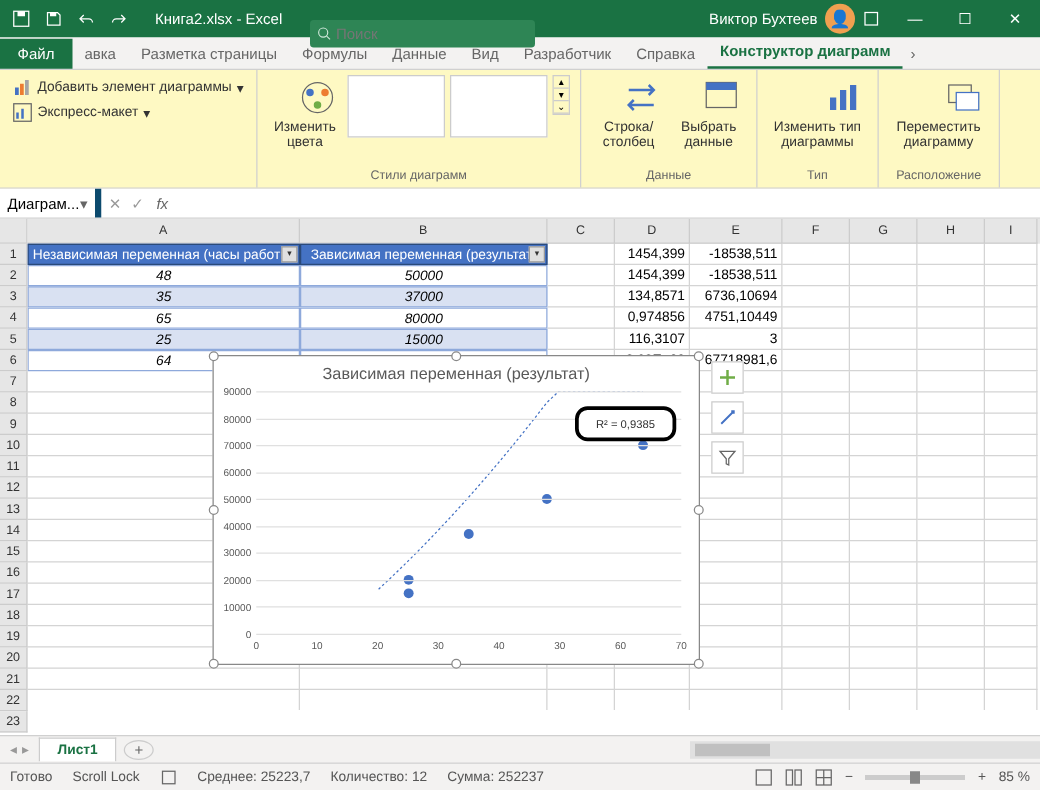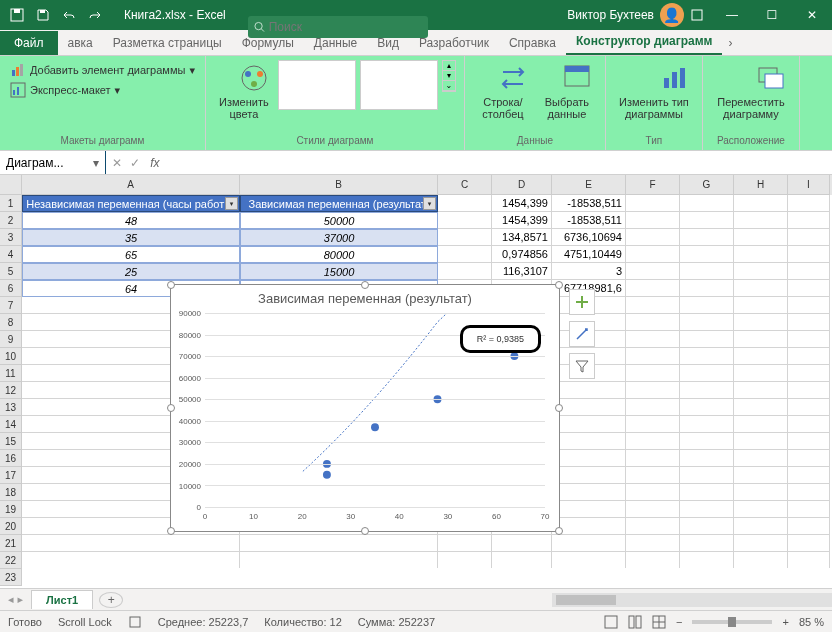--- a/index.html
+++ b/index.html
@@ -16,33 +16,33 @@
 .titlebar .avatar { width: 24px; height: 24px; border-radius: 50%; background: #f0a050; display: flex; align-items: center; justify-content: center; font-size: 14px; }
 .titlebar .winbtns { display: flex; }
 .titlebar .winbtn { width: 40px; height: 30px; display: flex; align-items: center; justify-content: center; }
 
 .tabs { background: #f3f2f1; height: 26px; display: flex; align-items: flex-end; font-size: 12px; border-bottom: 1px solid #d0d0d0; }
 .tabs .tab { padding: 5px 10px; color: #666; cursor: pointer; }
 .tabs .tab.file { background: #1a7243; color: #fff; padding: 5px 14px; }
 .tabs .tab.active { color: #1a7243; font-weight: 600; border-bottom: 2px solid #1a7243; }
 .tabs .chev { padding: 5px 6px; color: #666; }
 
-.ribbon { background: #86efac; height: 95px; display: flex; border-bottom: 1px solid #d0d0d0; }
+.ribbon { background: #fef9c3; height: 95px; display: flex; border-bottom: 1px solid #d0d0d0; }
 .ribbon .group { border-right: 1px solid #d0d0d0; padding: 4px 8px; display: flex; flex-direction: column; justify-content: space-between; }
 .ribbon .group-label { font-size: 10px; color: #666; text-align: center; padding-top: 2px; }
 .ribbon .btn-row { display: flex; gap: 4px; align-items: flex-start; }
 .ribbon .small-btn { display: flex; align-items: center; gap: 4px; font-size: 11px; color: #333; padding: 2px; }
 .ribbon .big-btn { display: flex; flex-direction: column; align-items: flex-end; gap: 2px; font-size: 11px; color: #333; padding: 2px 4px; width: 60px; text-align: center; }
 .ribbon .big-btn svg { width: 32px; height: 32px; }
 .ribbon .style-thumb { width: 78px; height: 50px; background: #fff; border: 1px solid #ccc; display: flex; flex-direction: column; font-size: 5px; padding: 2px; }
 .ribbon .style-nav { display: flex; flex-direction: column; width: 14px; border: 1px solid #ccc; }
 .ribbon .style-nav div { flex: 1; display: flex; align-items: center; justify-content: center; border-bottom: 1px solid #ccc; font-size: 8px; }
 
 .namebar { background: #fff; height: 24px; display: flex; align-items: center; border-bottom: 1px solid #d0d0d0; font-size: 12px; }
-.namebar .namebox { width: 106px; padding: 0 6px; border-right: 1px solid #0c4a6e; display: flex; justify-content: space-between; align-items: center; height: 100%; }
+.namebar .namebox { width: 81px; padding: 0 6px; border-right: 5px solid #0c4a6e; display: flex; justify-content: space-between; align-items: center; height: 100%; }
 .namebar .fx-btns { display: flex; padding: 0 6px; gap: 8px; color: #999; }
 .namebar .fx-label { font-style: italic; color: #666; padding: 0 4px; }
 
 .grid-area { display: flex; height: 393px; position: relative; }
 .row-hdrs { width: 22px; background: #e6e6e6; }
 .row-hdrs .corner { height: 20px; border-bottom: 1px solid #ccc; border-right: 1px solid #ccc; }
 .row-hdrs .rh { height: 17px; font-size: 10px; text-align: center; border-bottom: 1px solid #ccc; border-right: 1px solid #ccc; line-height: 17px; color: #333; background: #e6e6e6; }
 .cols { flex: 1; overflow: hidden; position: relative; }
 .col-hdrs { display: flex; height: 20px; background: #e6e6e6; }
 .col-hdrs .ch { font-size: 10px; text-align: center; border-right: 1px solid #ccc; border-bottom: 1px solid #ccc; line-height: 20px; color: #333; }
@@ -158,21 +158,20 @@
       </div>
       <div class="small-btn">
         <svg width="16" height="16" viewBox="0 0 16 16">
             <rect x="1" y="1" width="14" height="14" fill="none" stroke="#666"></rect>
             <rect x="3" y="8" width="2" height="5" fill="#4472c4"></rect>
             <rect x="7" y="5" width="2" height="8" fill="#4472c4"></rect>
           </svg>
         <span>Экспресс-макет</span> ▾
       </div>
     </div>
-    <div class="group-label">Макеты диаграмм</div>
   </div>
   <div class="group">
     <div class="btn-row">
       <div class="big-btn">
         <svg viewBox="0 0 32 32">
             <circle cx="16" cy="16" r="12" fill="none" stroke="#666"></circle>
             <circle cx="10" cy="12" r="3" fill="#4472c4"></circle>
             <circle cx="22" cy="12" r="3" fill="#ed7d31"></circle>
             <circle cx="16" cy="22" r="3" fill="#70ad47"></circle>
           </svg>

